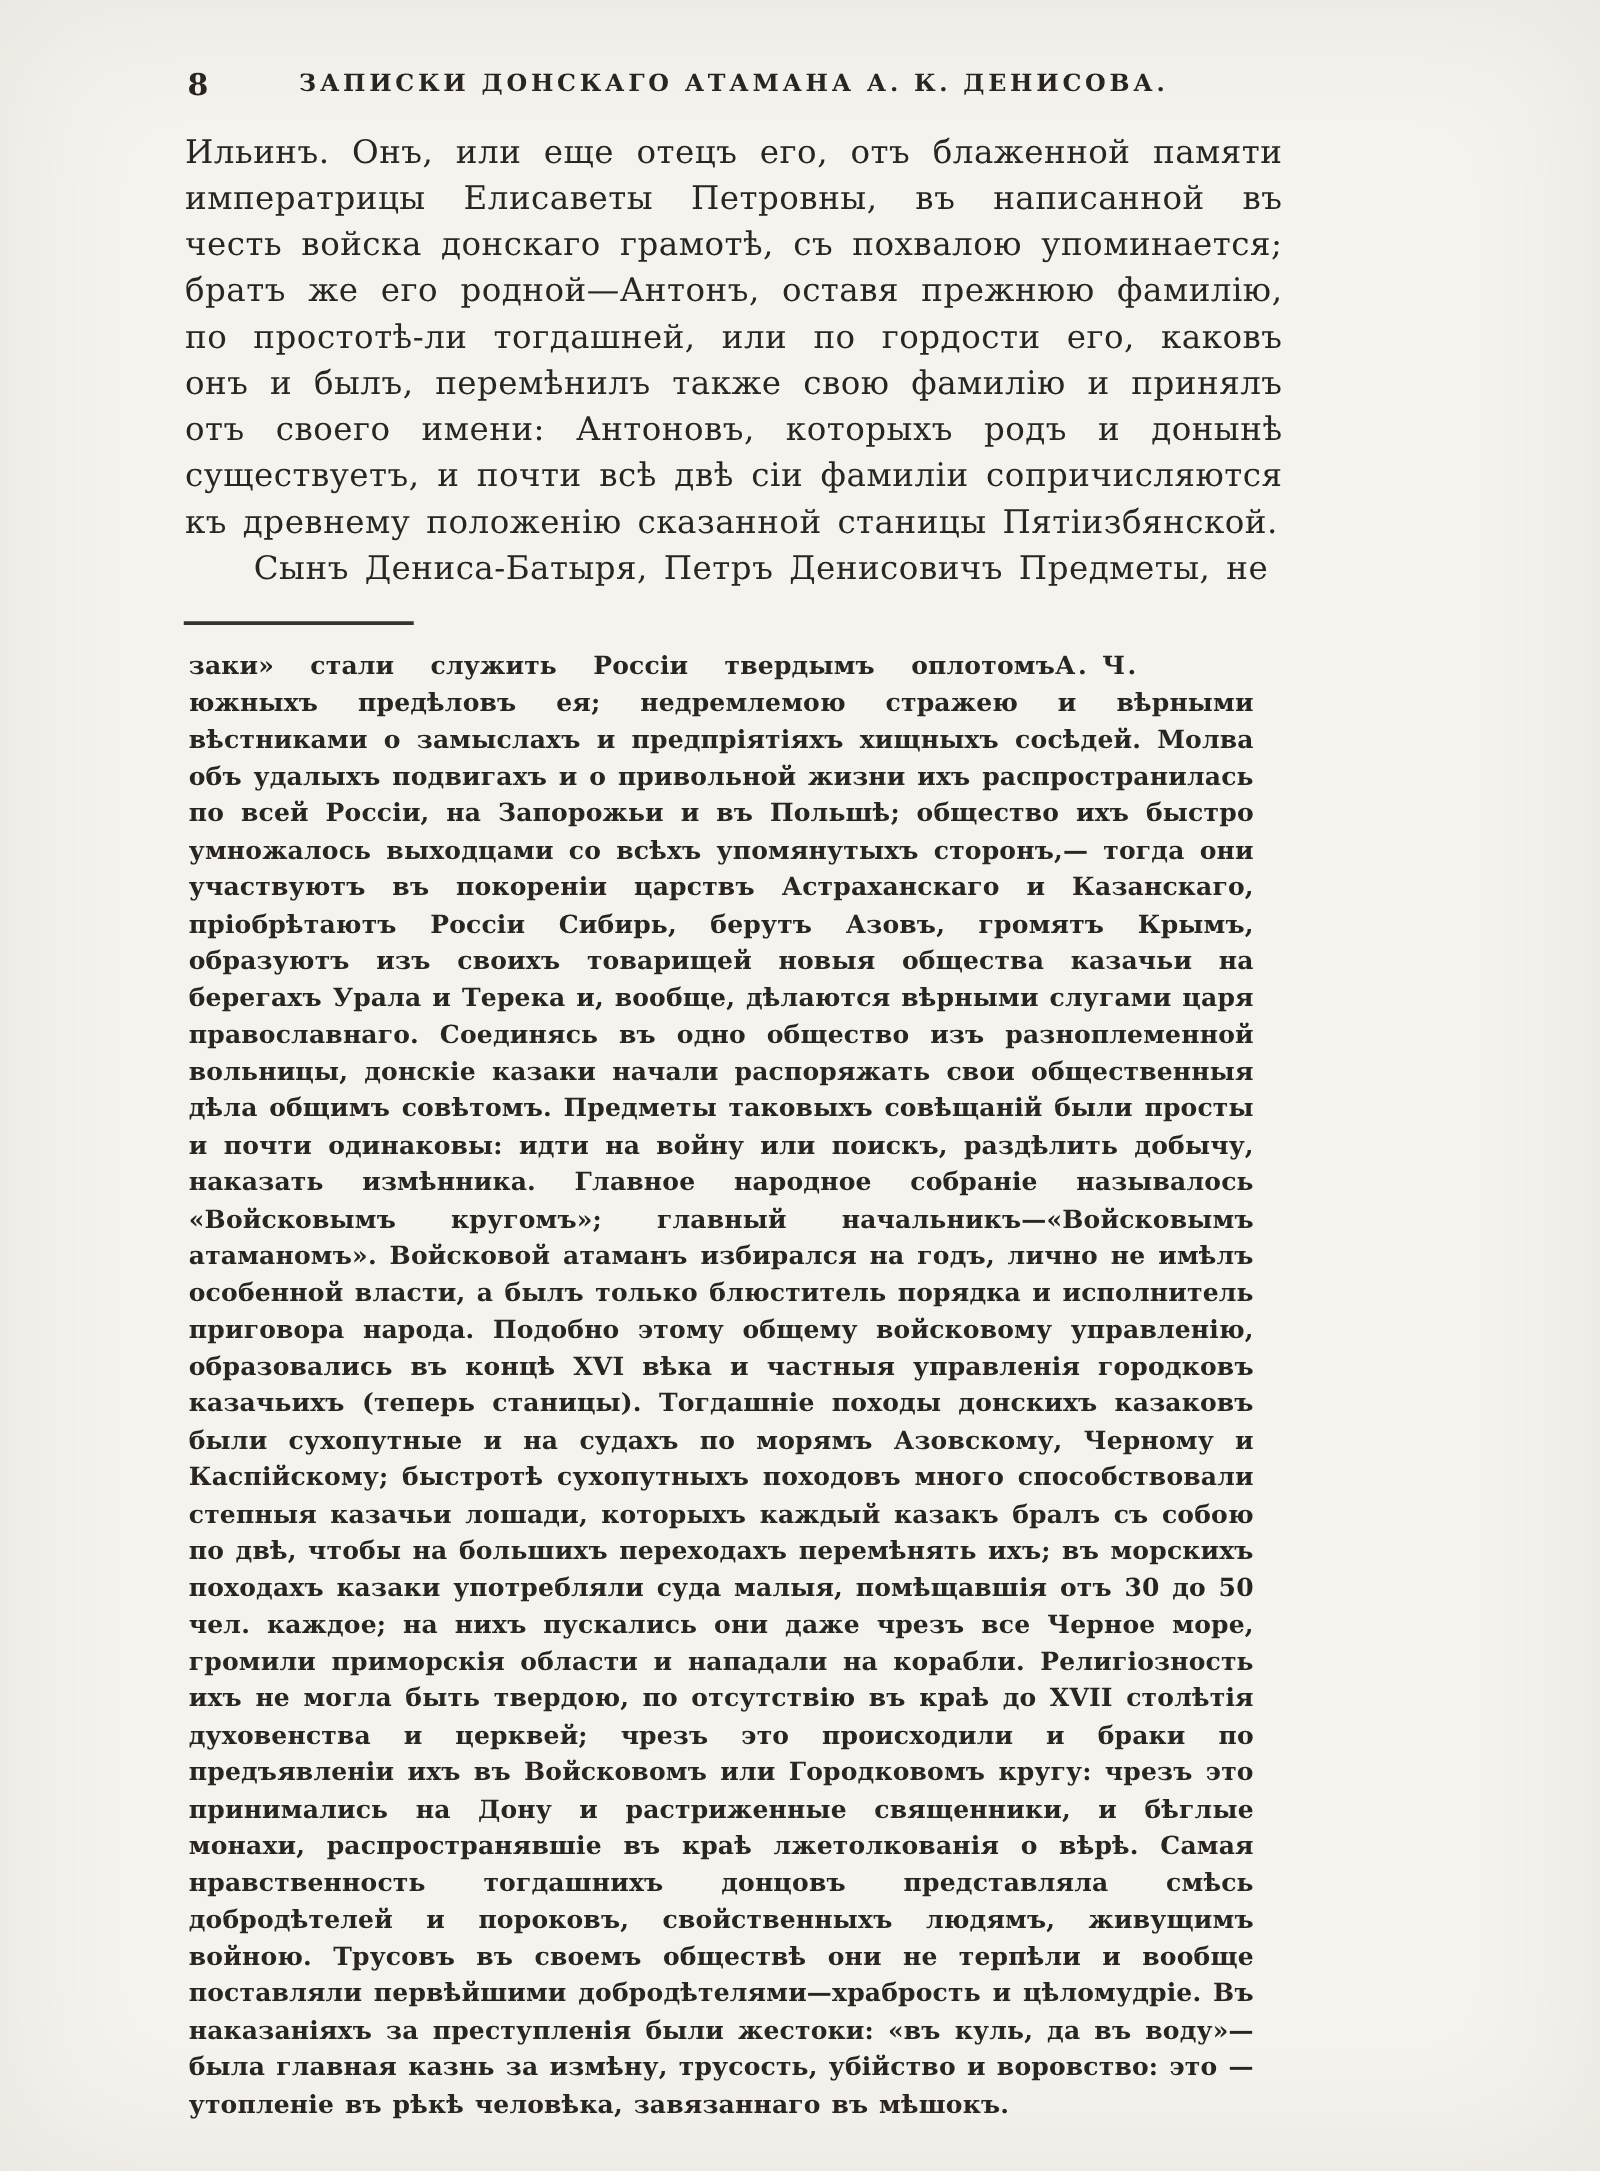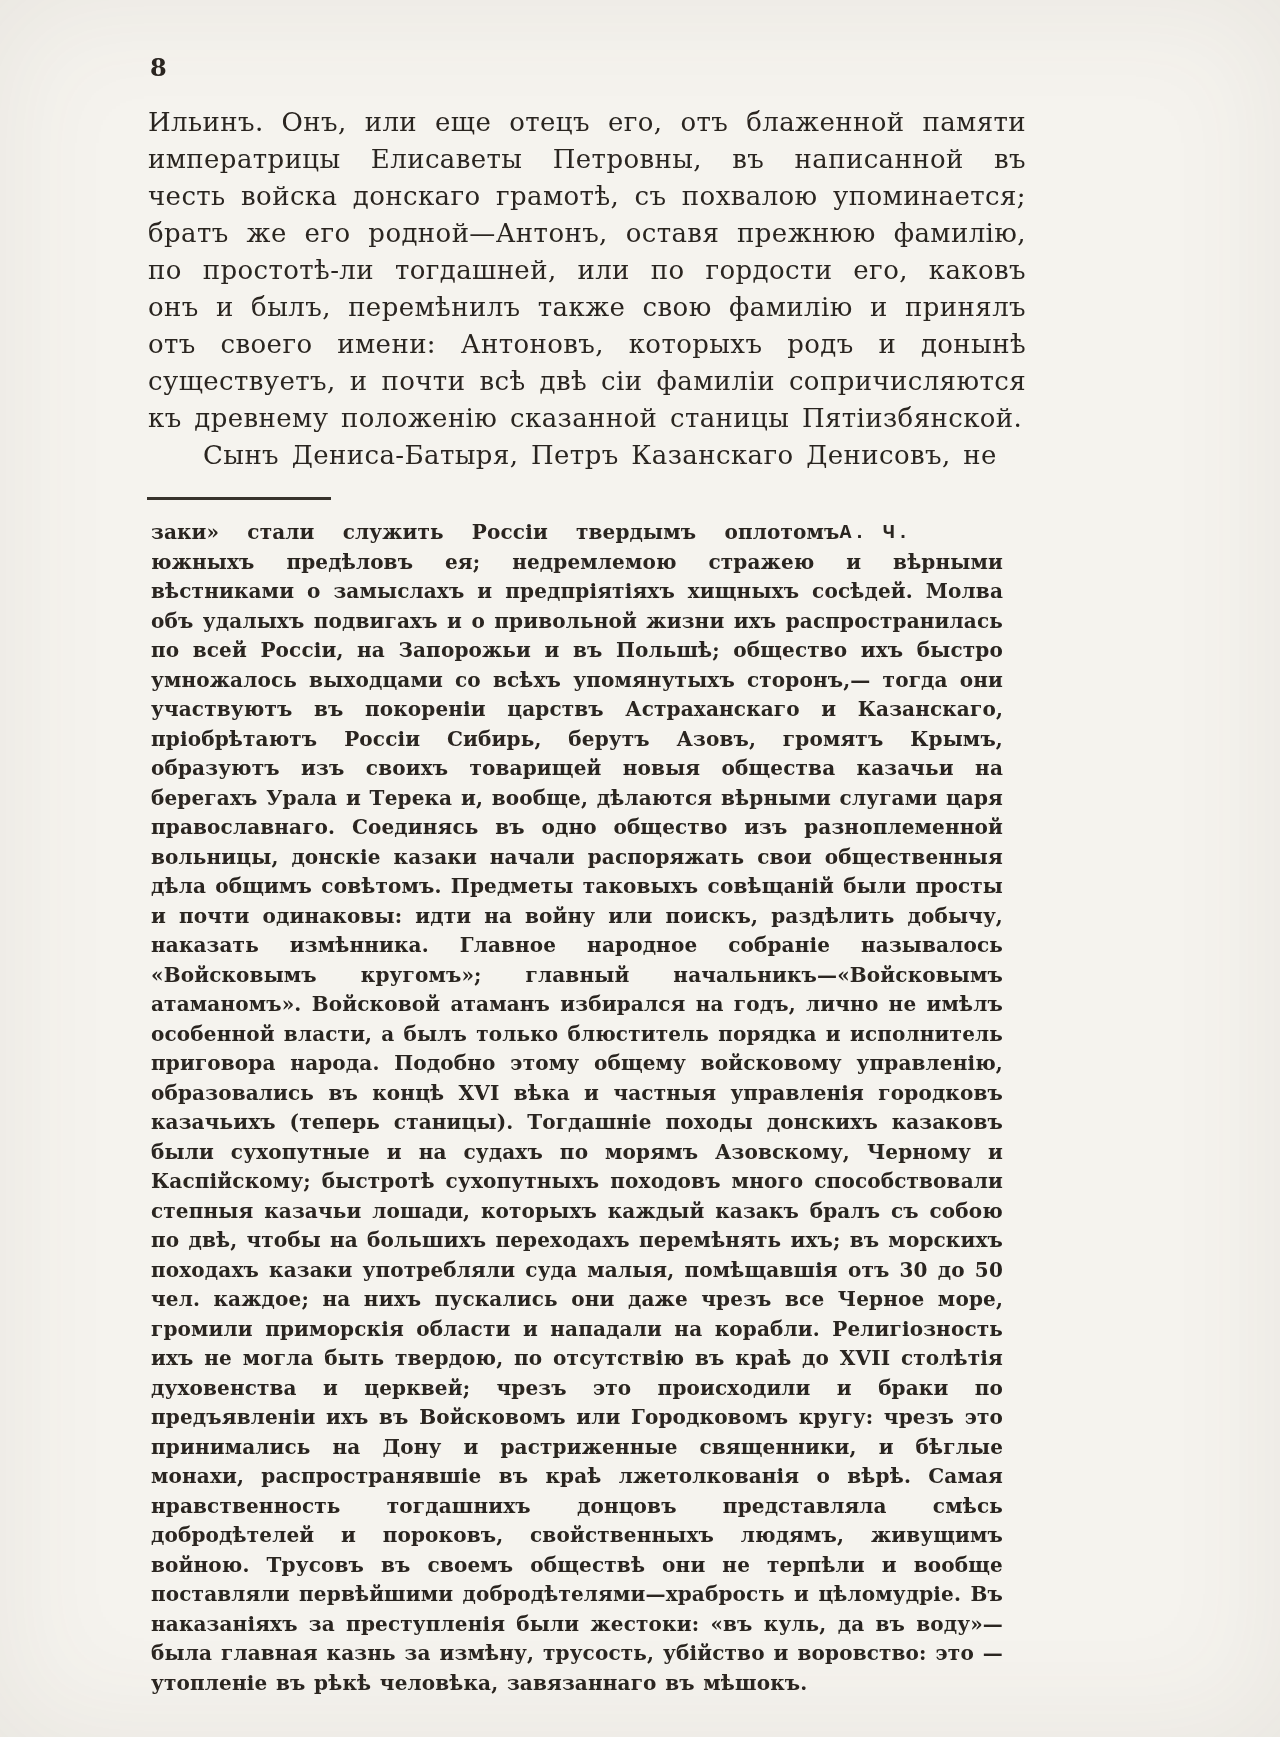--- a/index.html
+++ b/index.html
@@ -76,35 +76,35 @@
     line-height: 29.5px;
     font-weight: 700;
     text-align: justify;
     letter-spacing: 0.15px;
     word-spacing: 1.5px;
   }
   .footnote .signature {
     float: right;
     padding-right: 92px;
     letter-spacing: 2px;
-    font-family: Liberation Mono, monospace;
   }
 </style>
 </head>
 <body>
 
 <div class="page">
 
   <div class="header">
     <span class="page-number">8</span>
+    <span class="running-title">ЗАПИСКИ ДОНСКАГО АТАМАНА А. К. ДЕНИСОВА.</span>
   </div>
 
   <div class="main-text">
     <p class="para continuation">Ильинъ. Онъ, или еще отецъ его, отъ блаженной памяти императрицы Елисаветы Петровны, въ написанной въ честь войска донскаго грамотѣ, съ похвалою упоминается; братъ же его родной—Антонъ, оставя прежнюю фамилію, по простотѣ-ли тогдашней, или по гордости его, каковъ онъ и былъ, перемѣнилъ также свою фамилію и принялъ отъ своего имени: Антоновъ, которыхъ родъ и донынѣ существуетъ, и почти всѣ двѣ сіи фамиліи сопричисляются къ древнему положенію сказанной станицы Пятіизбянской.</p>
-    <p class="para indent">Сынъ Дениса-Батыря, Петръ Казанскаго Денисовъ, не</p>
+    <p class="para indent">Сынъ Дениса-Батыря, Петръ Денисовичъ Предметы, не</p>
   </div>
 
   <div class="footnote-rule"></div>
 
   <div class="footnote">
     <span class="signature">А. Ч.</span>
     <span>заки» стали служить Россіи твердымъ оплотомъ южныхъ предѣловъ ея; недремлемою стражею и вѣрными вѣстниками о замыслахъ и предпріятіяхъ хищныхъ сосѣдей. Молва объ удалыхъ подвигахъ и о привольной жизни ихъ распространилась по всей Россіи, на Запорожьи и въ Польшѣ; общество ихъ быстро умножалось выходцами со всѣхъ упомянутыхъ сторонъ,— тогда они участвуютъ въ покореніи царствъ Астраханскаго и Казанскаго, пріобрѣтаютъ Россіи Сибирь, берутъ Азовъ, громятъ Крымъ, образуютъ изъ своихъ товарищей новыя общества казачьи на берегахъ Урала и Терека и, вообще, дѣлаются вѣрными слугами царя православнаго. Соединясь въ одно общество изъ разноплеменной вольницы, донскіе казаки начали распоряжать свои общественныя дѣла общимъ совѣтомъ. Предметы таковыхъ совѣщаній были просты и почти одинаковы: идти на войну или поискъ, раздѣлить добычу, наказать измѣнника. Главное народное собраніе называлось «Войсковымъ кругомъ»; главный начальникъ—«Войсковымъ атаманомъ». Войсковой атаманъ избирался на годъ, лично не имѣлъ особенной власти, а былъ только блюститель порядка и исполнитель приговора народа. Подобно этому общему войсковому управленію, образовались въ концѣ XVI вѣка и частныя управленія городковъ казачьихъ (теперь станицы). Тогдашніе походы донскихъ казаковъ были сухопутные и на судахъ по морямъ Азовскому, Черному и Каспійскому; быстротѣ сухопутныхъ походовъ много способствовали степныя казачьи лошади, которыхъ каждый казакъ бралъ съ собою по двѣ, чтобы на большихъ переходахъ перемѣнять ихъ; въ морскихъ походахъ казаки употребляли суда малыя, помѣщавшія отъ 30 до 50 чел. каждое; на нихъ пускались они даже чрезъ все Черное море, громили приморскія области и нападали на корабли. Религіозность ихъ не могла быть твердою, по отсутствію въ краѣ до XVII столѣтія духовенства и церквей; чрезъ это происходили и браки по предъявленіи ихъ въ Войсковомъ или Городковомъ кругу: чрезъ это принимались на Дону и растриженные священники, и бѣглые монахи, распространявшіе въ краѣ лжетолкованія о вѣрѣ. Самая нравственность тогдашнихъ донцовъ представляла смѣсь добродѣтелей и пороковъ, свойственныхъ людямъ, живущимъ войною. Трусовъ въ своемъ обществѣ они не терпѣли и вообще поставляли первѣйшими добродѣтелями—храбрость и цѣломудріе. Въ наказаніяхъ за преступленія были жестоки: «въ куль, да въ воду»—была главная казнь за измѣну, трусость, убійство и воровство: это — утопленіе въ рѣкѣ человѣка, завязаннаго въ мѣшокъ.</span>
   </div>
 
 </div>

